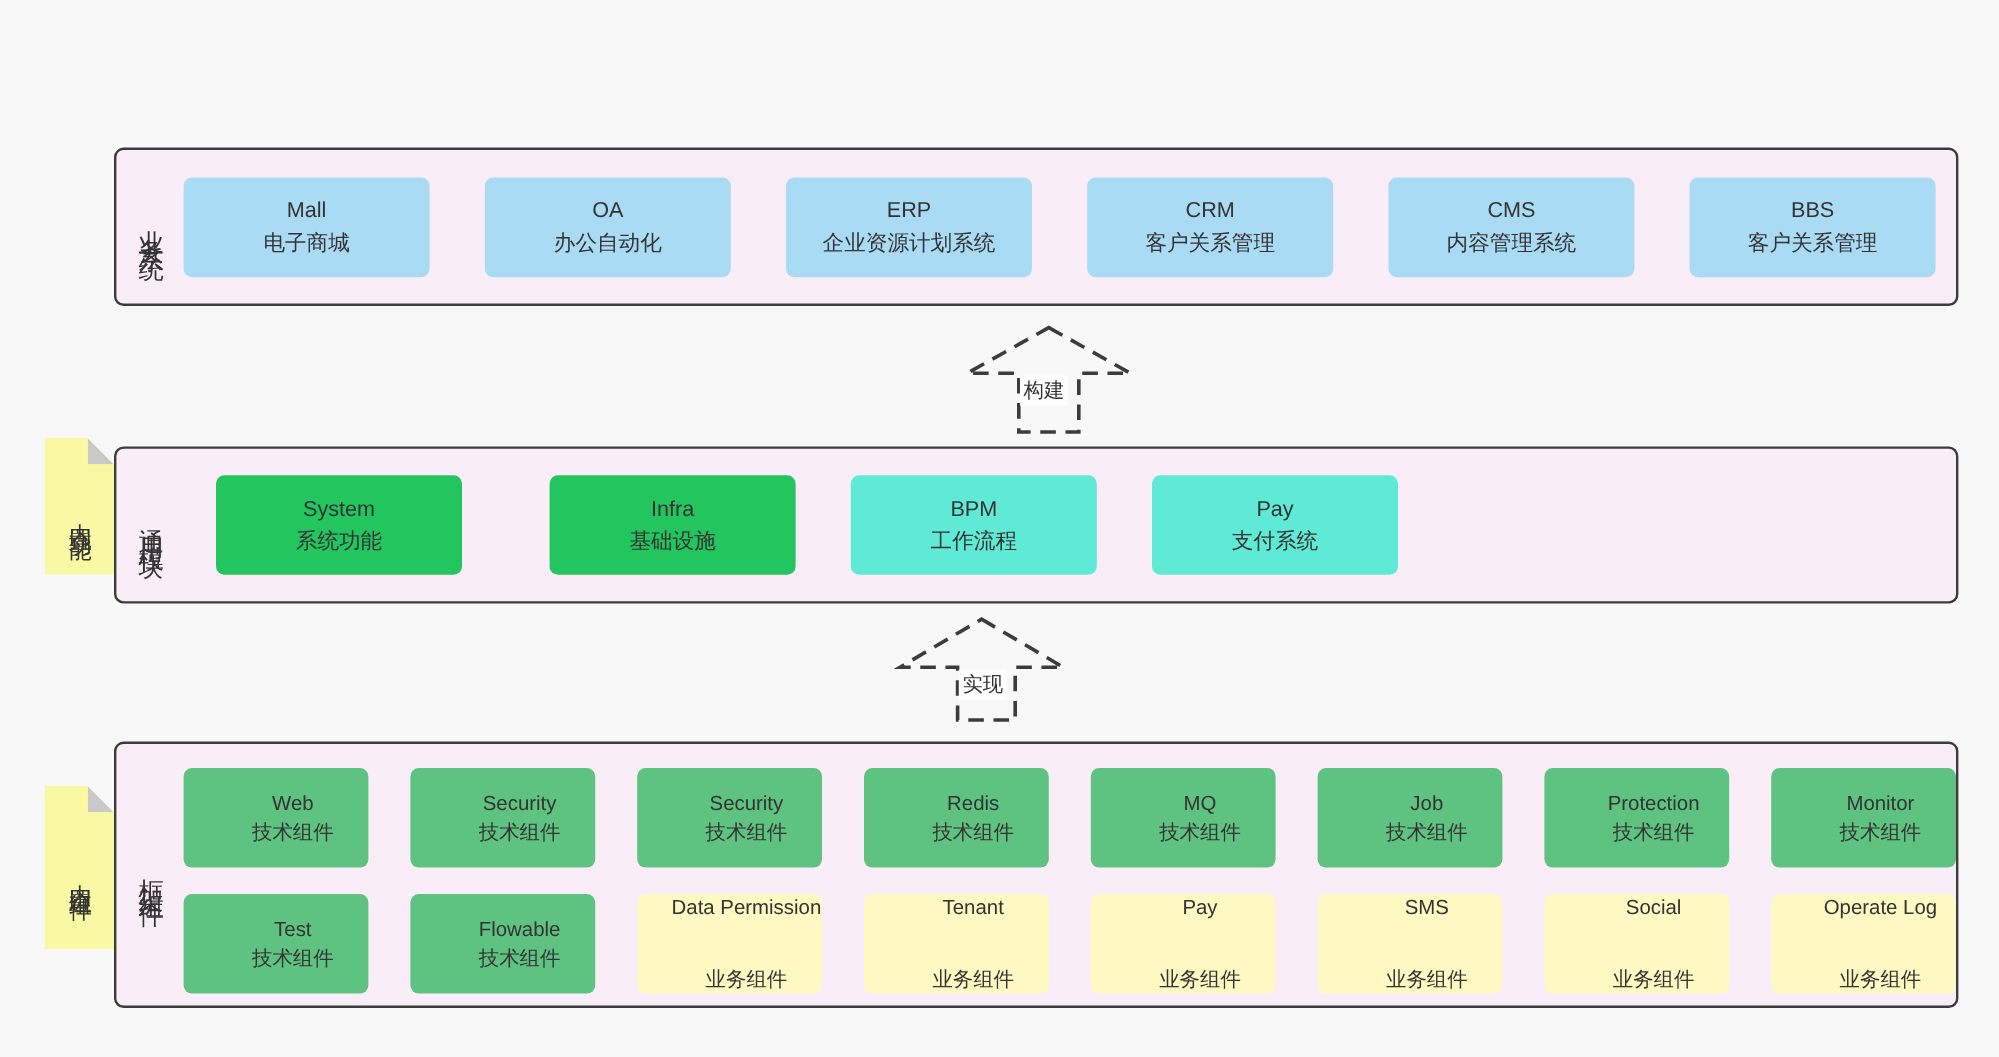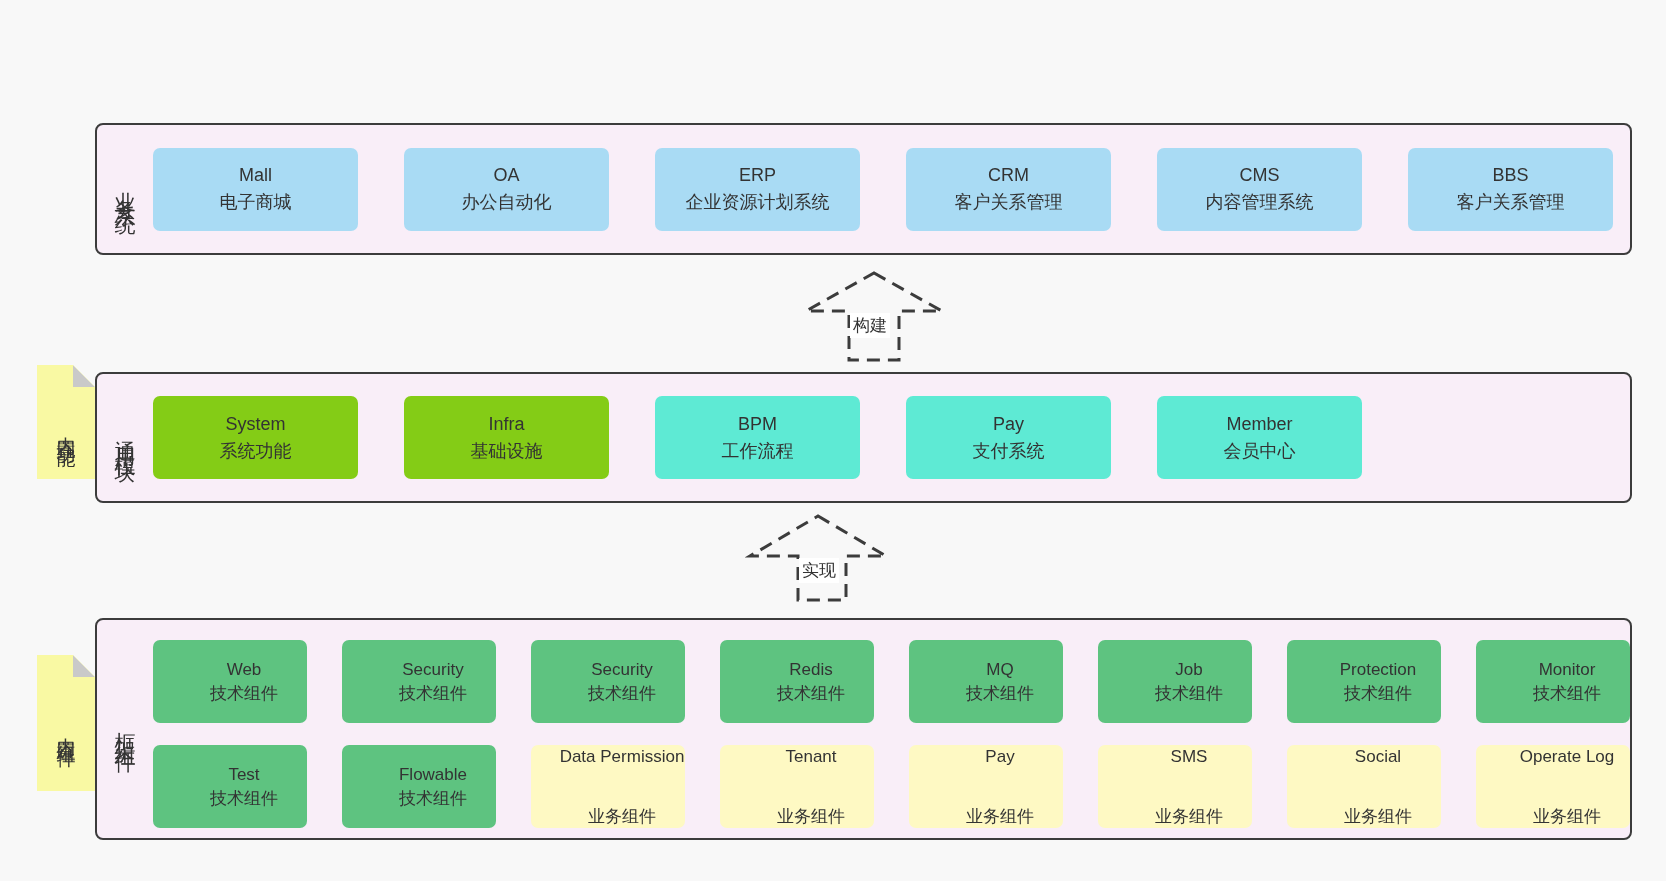--- a/index.html
+++ b/index.html
@@ -16,21 +16,21 @@
 
   .boxes{position:absolute;left:56px;top:0;right:0;bottom:0;display:flex;align-items:center;gap:46px;}
   .boxes-grid{position:absolute;left:56px;top:20px;right:0;display:flex;flex-direction:column;gap:22px;}
   .boxes-row{display:flex;gap:35px;}
 
   .box{display:flex;flex-direction:column;align-items:center;justify-content:center;
     border-radius:7px;color:#333;text-align:center;line-height:1.5;}
   .box-wide{width:205px;height:83px;font-size:18px;}
   .box-small{width:150px;height:83px;font-size:17px;line-height:1.38;padding-left:28px;}
   .blue{background:#a9dbf4;}
-  .red{background:#84cc16;}
+  .red{background:#22c55e;margin-left:27px;}
   .pink{background:#5eead4;}
   .green-dark{background:#5ec380;}
   .green-light{background:#fef9c3;justify-content:space-between;}
 
   
   .sticky{position:absolute;left:37px;width:58px;background:#f9f9a3;z-index:1;
     clip-path:polygon(0 0,calc(100% - 22px) 0,100% 22px,100% 100%,0 100%);
     display:flex;align-items:center;justify-content:center;}
   .sticky-modules{top:365px;height:114px;}
   .sticky-components{top:655px;height:136px;}
@@ -105,24 +105,20 @@
         <div>基础设施</div>
       </div>
       <div class="box box-wide pink">
         <div>BPM</div>
         <div>工作流程</div>
       </div>
       <div class="box box-wide pink">
         <div>Pay</div>
         <div>支付系统</div>
       </div>
-      <div class="box box-wide pink">
-        <div>Member</div>
-        <div>会员中心</div>
-      </div>
     </div>
   </section>
 
   <div class="arrow arrow2">
     <svg width="146" height="90" viewBox="0 0 146 90">
       <polygon points="73,3 141,43 101,43 101,87 53,87 53,43 5,43" fill="none" stroke="#3c3c3c" stroke-width="3" stroke-dasharray="13 8" stroke-linejoin="miter"></polygon>
     </svg>
     <div class="arrow-label">实现</div>
   </div>
 

